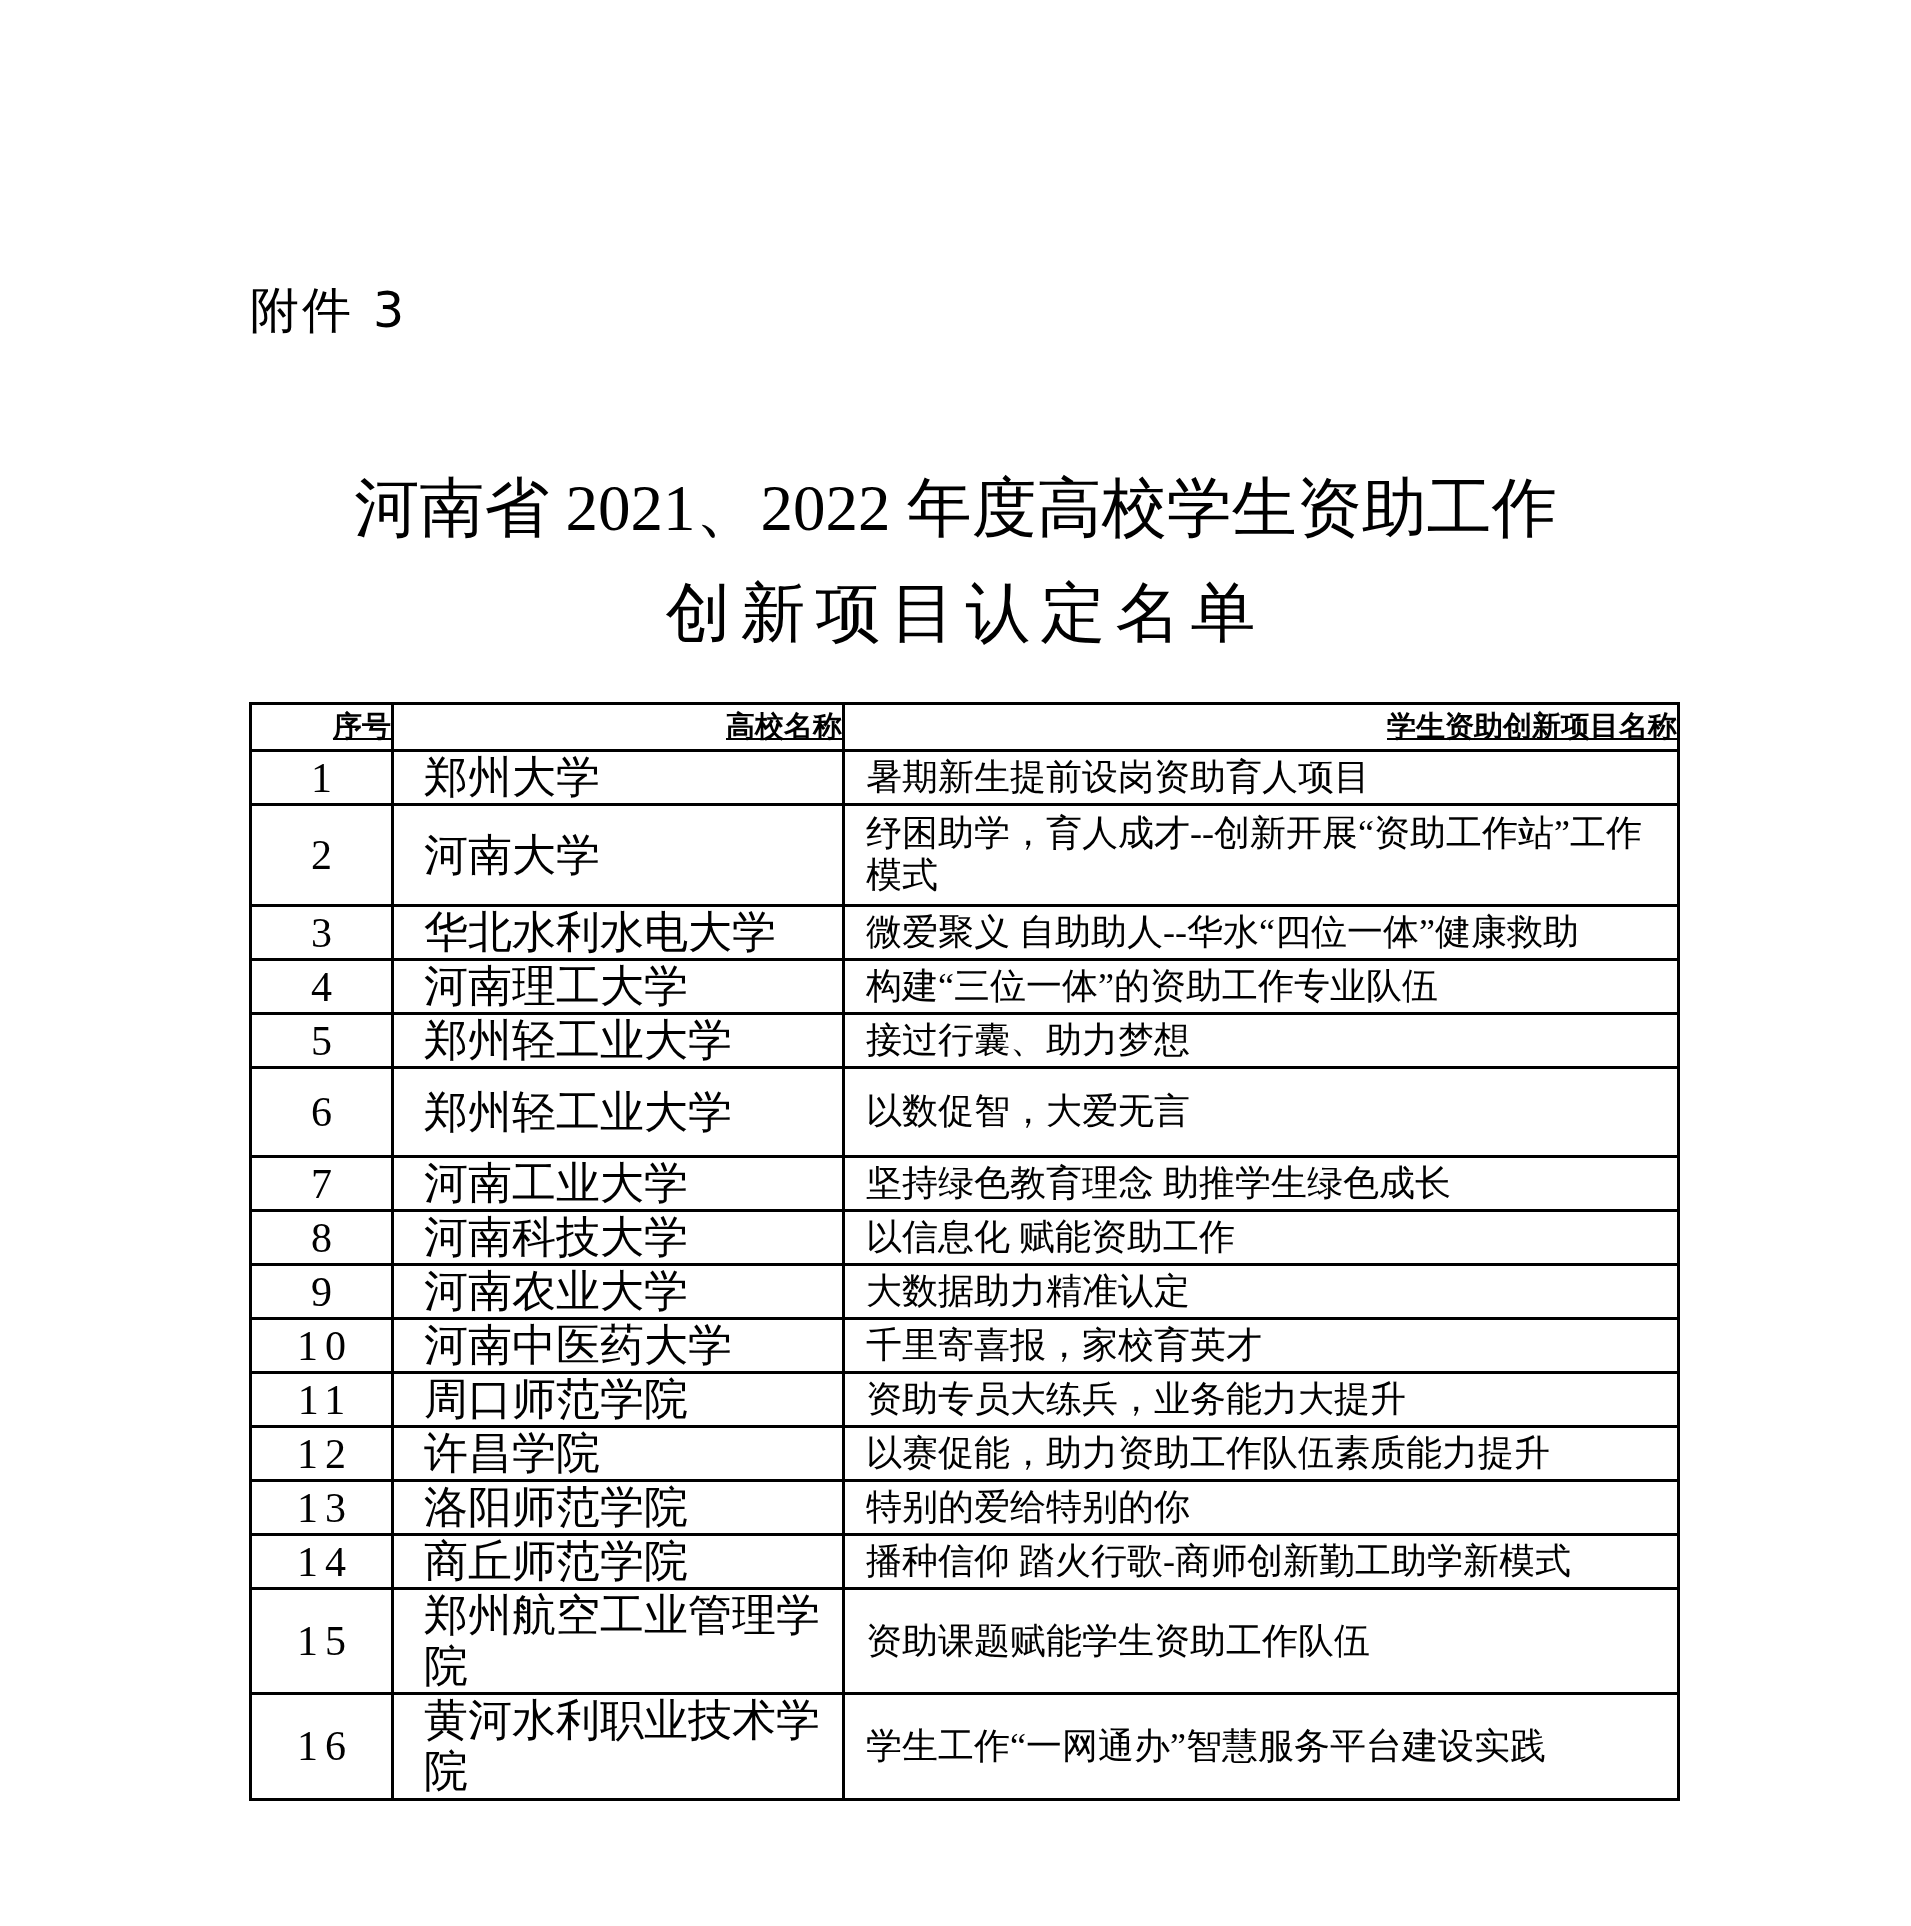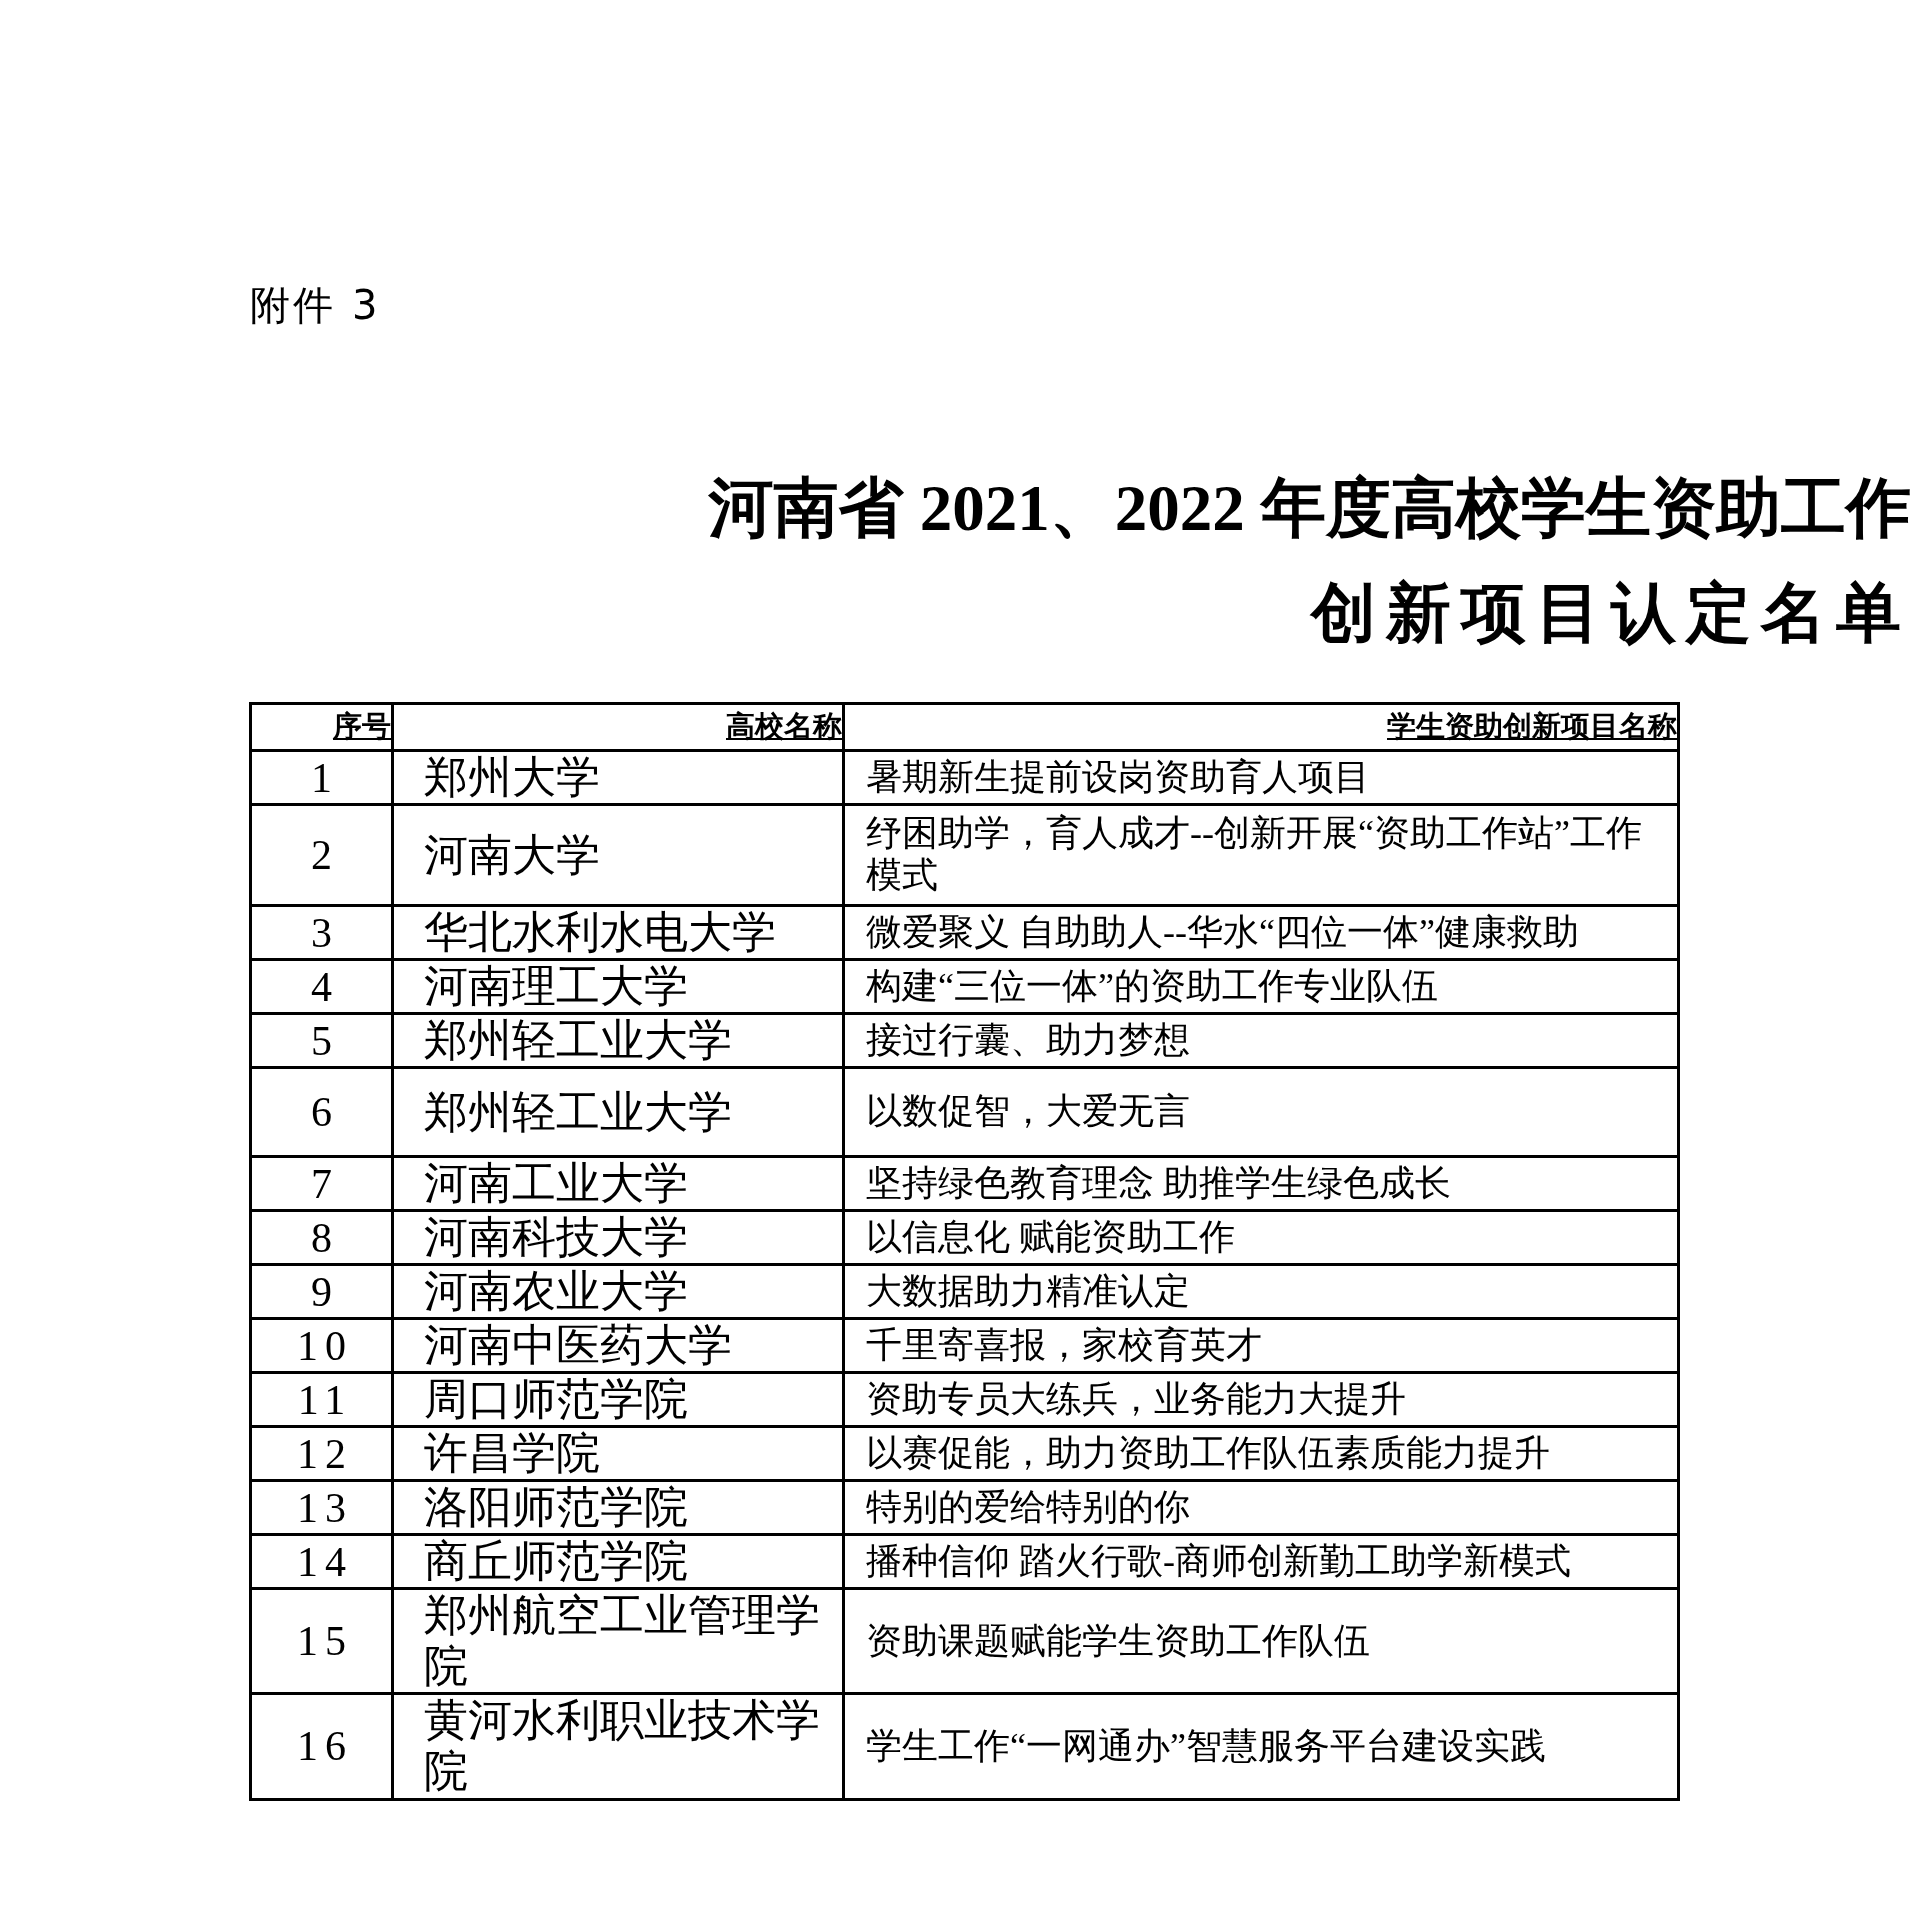--- a/index.html
+++ b/index.html
@@ -8,29 +8,29 @@
     position:relative;
     width:1911px; height:2703px;
     font-family:"Liberation Serif","DejaVu Serif",serif;
     color:#000;
     overflow:hidden;
   }
   .attachment-label {
     position:absolute;
     left:250px; top:278px;
     font-family:"DejaVu Sans","Liberation Sans",sans-serif;
-    font-size:40px;
+    font-size:49px;
     letter-spacing:3.1px;
     white-space:nowrap;
   }
   .doc-title {
     position:absolute;
     top:456px; left:0; width:100%;
-    text-align:right;
-    font-weight:bold;
+    text-align:center;
+    font-weight:normal;
     font-size:65px;
   }
   .doc-title .title-line { line-height:105px; white-space:nowrap; }
   .doc-title .title-line.spaced { letter-spacing:10px; padding-left:20px; }
 
   table.projects {
     position:absolute;
     left:249px; top:702px;
     width:1427px;
     border-collapse:collapse;

